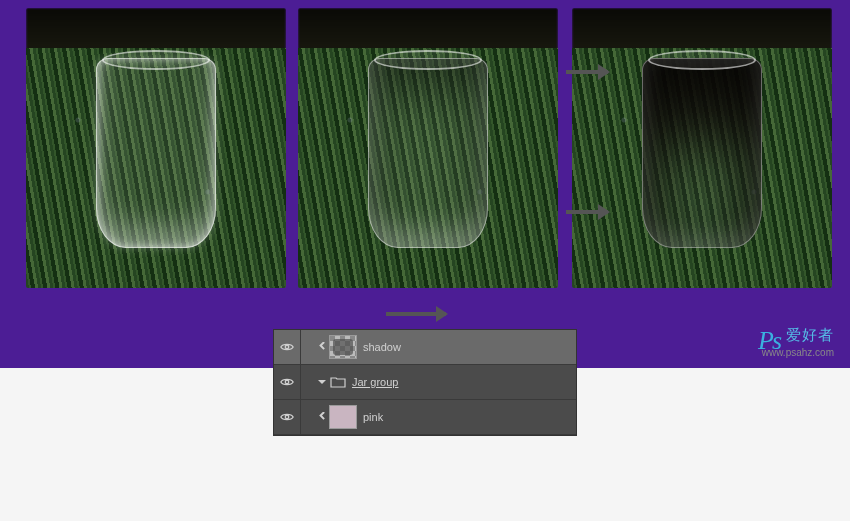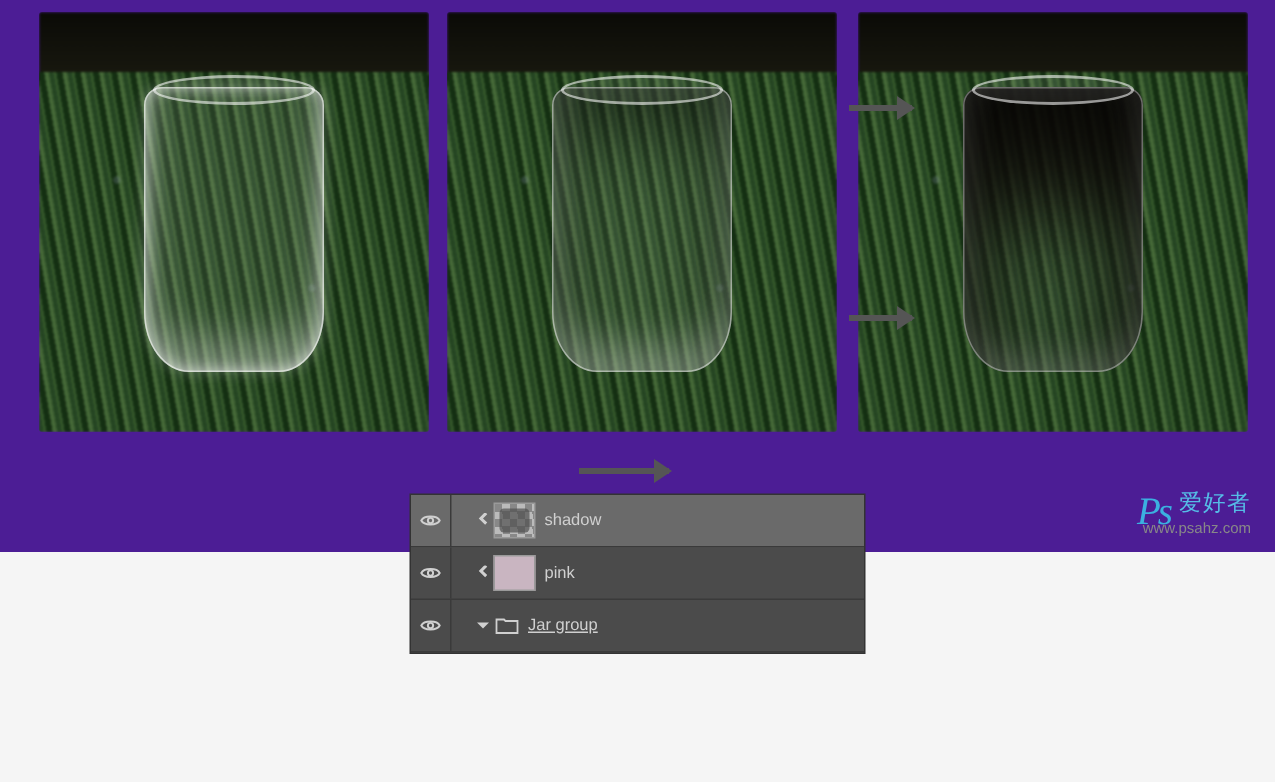--- a/index.html
+++ b/index.html
@@ -102,48 +102,48 @@
     </div>
 
     <div class="row">
       <div class="vis">
         <svg viewBox="0 0 16 10">
             <path d="M1 5c2-4 12-4 14 0-2 4-12 4-14 0z"></path>
             <circle cx="8" cy="5" r="2"></circle>
           </svg>
       </div>
       <div class="indent"></div>
-      <div class="clip">
-        <svg viewBox="0 0 10 10">
-            <path d="M2 0v6h6v-2h-4v-4z" transform="rotate(45 5 5)"></path>
-          </svg>
-      </div>
-      <div class="thumb pink"></div>
-      <span class="lname">pink</span>
-    </div>
-
-    <div class="row">
-      <div class="vis">
-        <svg viewBox="0 0 16 10">
-            <path d="M1 5c2-4 12-4 14 0-2 4-12 4-14 0z"></path>
-            <circle cx="8" cy="5" r="2"></circle>
-          </svg>
-      </div>
-      <div class="indent"></div>
       <div class="fold">
         <svg viewBox="0 0 10 10">
             <path d="M1 3l4 4 4-4z"></path>
           </svg>
       </div>
       <div class="folder">
         <svg viewBox="0 0 16 12">
             <path d="M1 2h5l1 1h8v8h-14z"></path>
           </svg>
       </div>
       <span class="lname u">Jar group</span>
+    </div>
+
+    <div class="row">
+      <div class="vis">
+        <svg viewBox="0 0 16 10">
+            <path d="M1 5c2-4 12-4 14 0-2 4-12 4-14 0z"></path>
+            <circle cx="8" cy="5" r="2"></circle>
+          </svg>
+      </div>
+      <div class="indent"></div>
+      <div class="clip">
+        <svg viewBox="0 0 10 10">
+            <path d="M2 0v6h6v-2h-4v-4z" transform="rotate(45 5 5)"></path>
+          </svg>
+      </div>
+      <div class="thumb pink"></div>
+      <span class="lname">pink</span>
     </div>
 
 
 
   </div>
 
   <div class="wm">
     <span class="ps">Ps</span>
     <span class="cn">爱好者</span>
     <span class="url">www.psahz.com</span>

